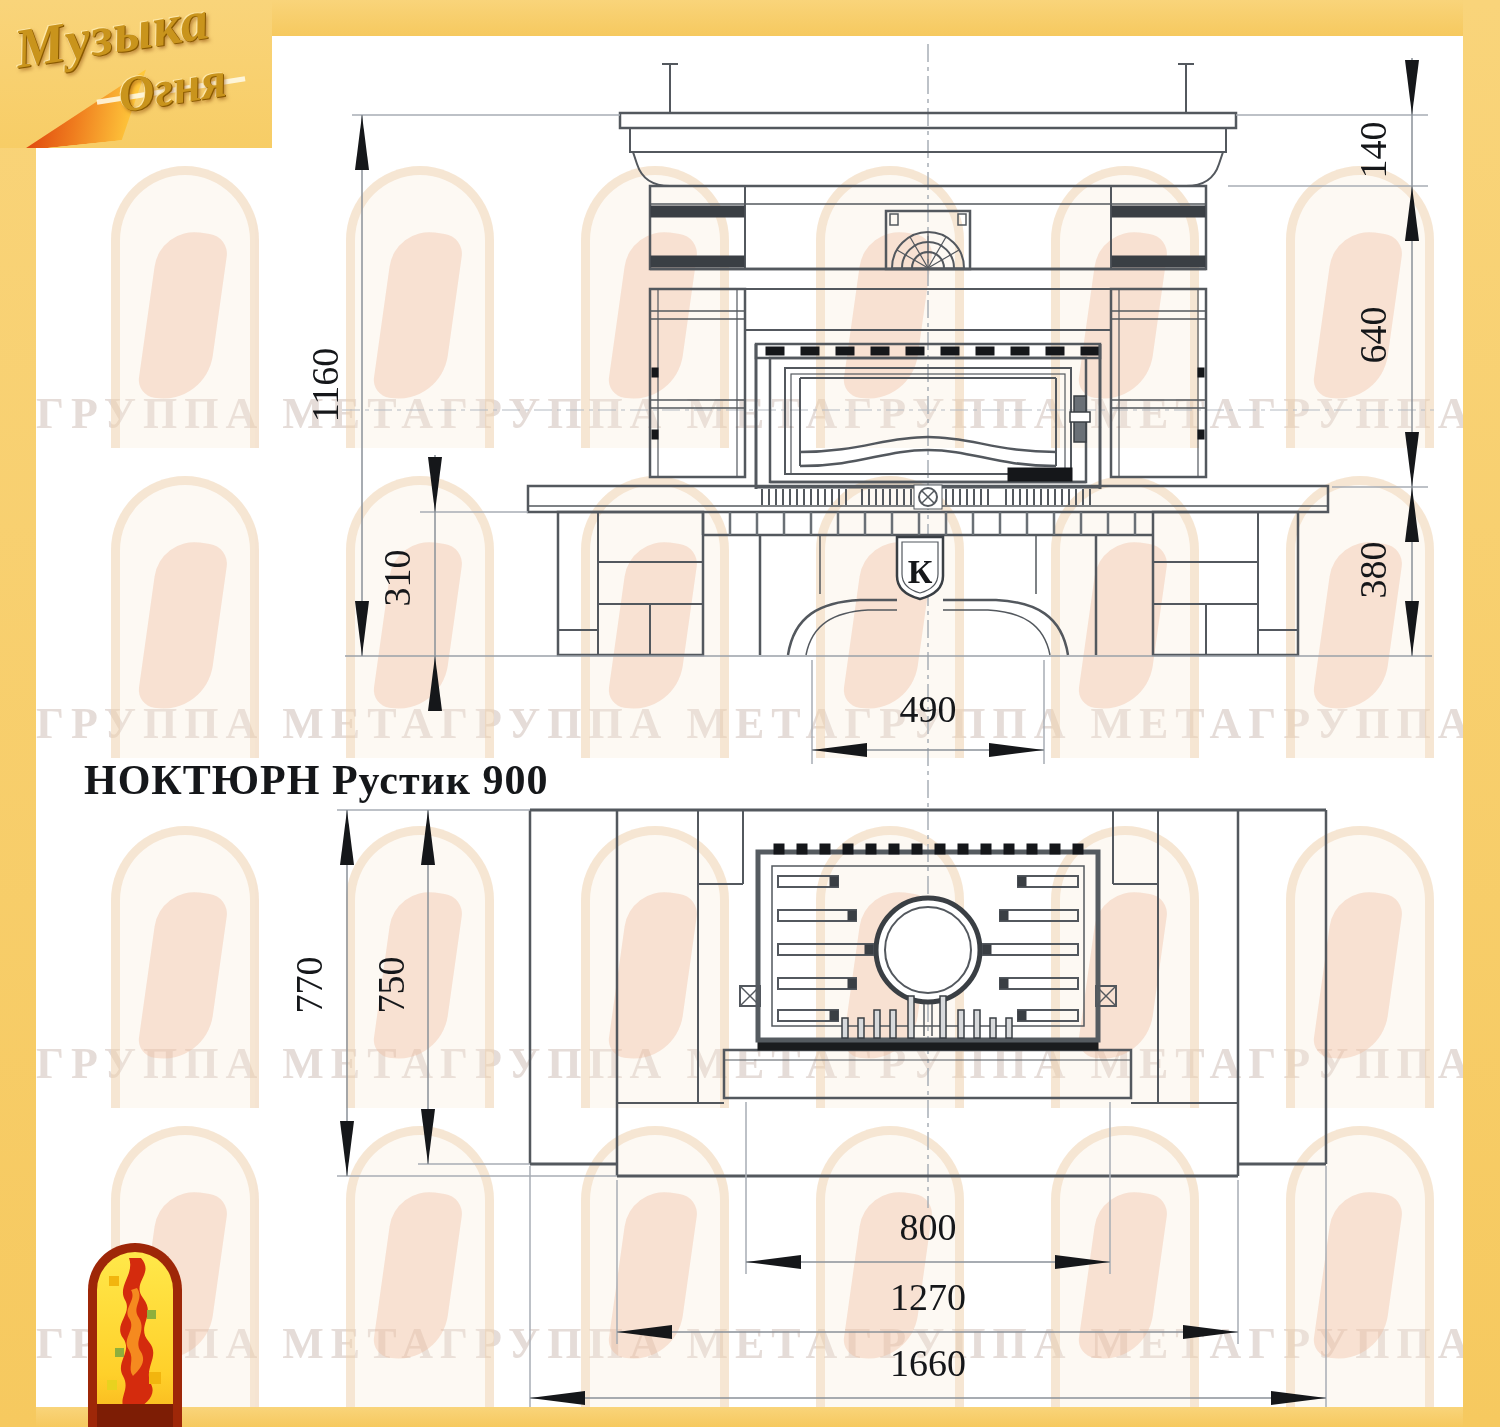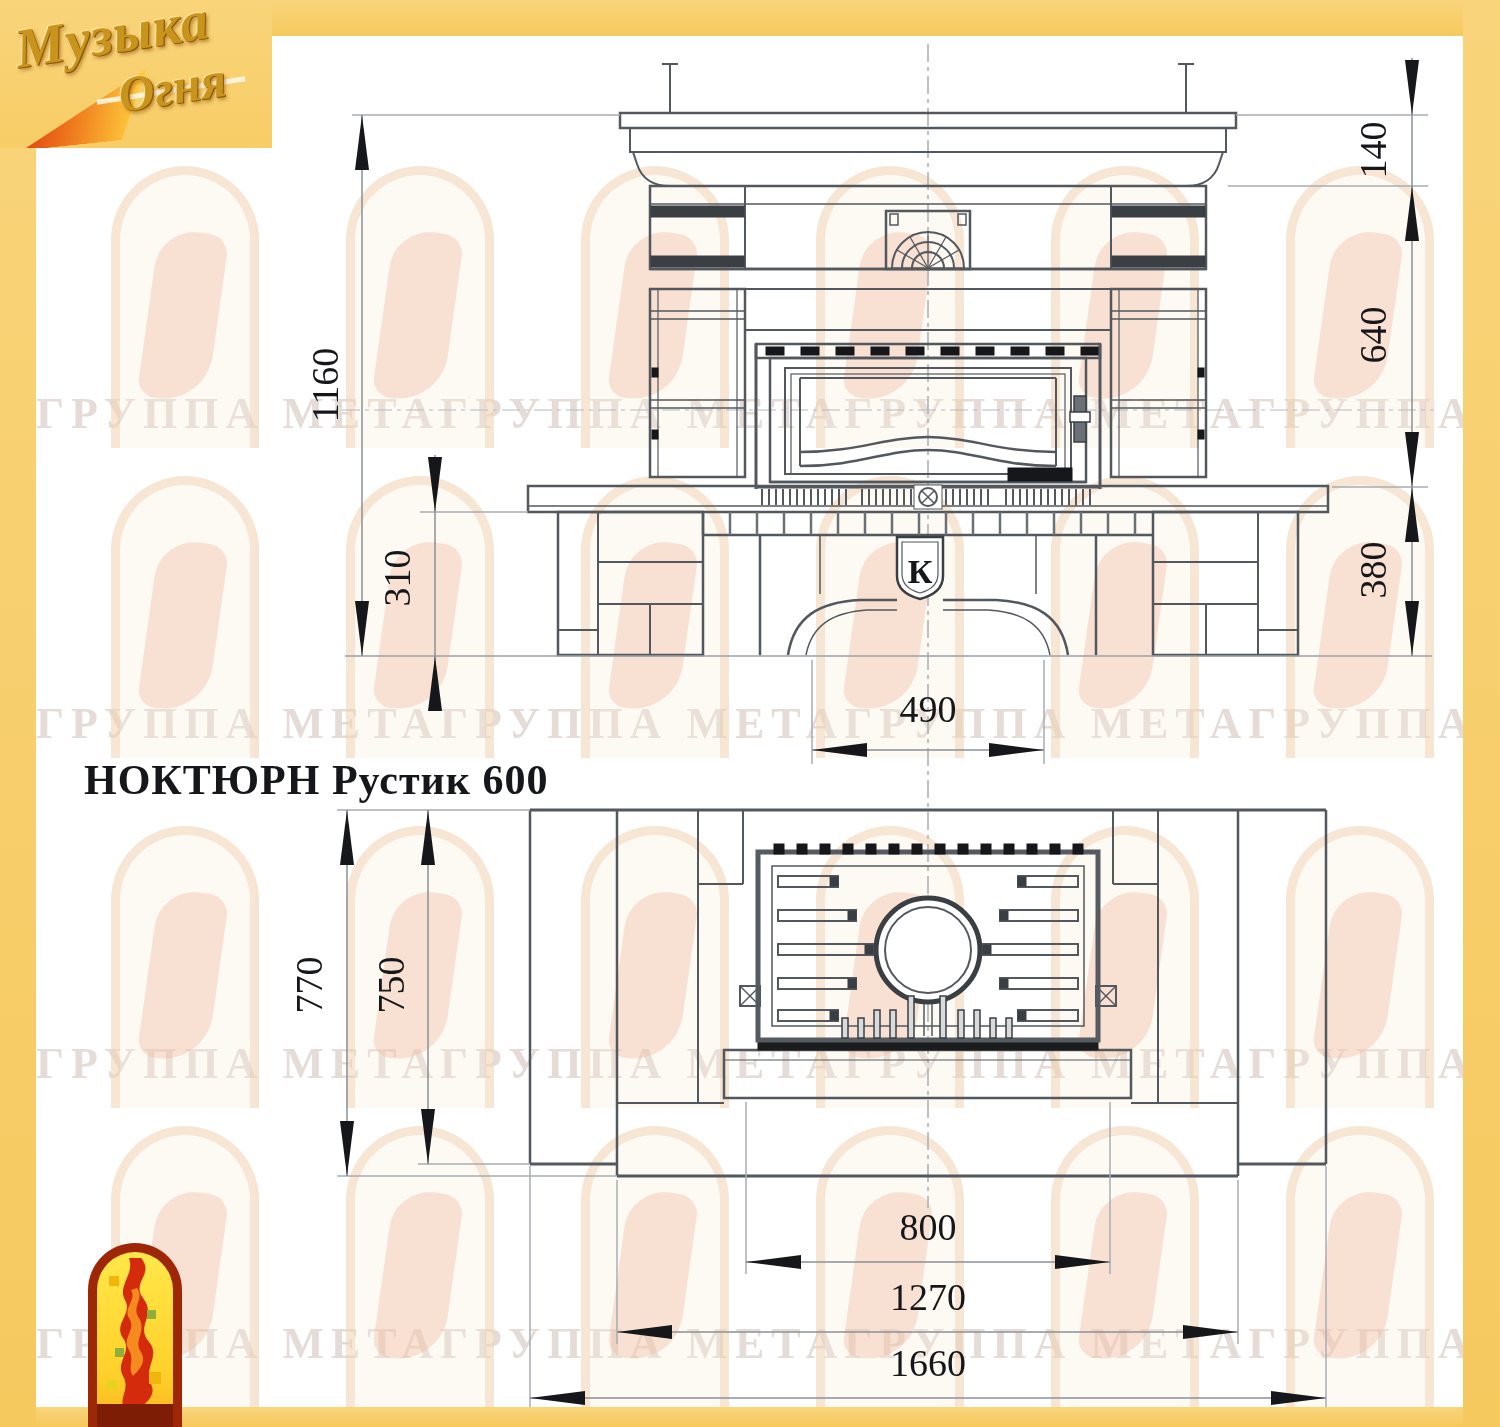--- a/index.html
+++ b/index.html
@@ -94,21 +94,21 @@
     <div class="arch" style="left: 1015px; top: 790px;"></div>
     <div class="arch" style="left: 1250px; top: 790px;"></div>
     <div class="arch" style="left: 75px; top: 1090px;"></div>
     <div class="arch" style="left: 310px; top: 1090px;"></div>
     <div class="arch" style="left: 545px; top: 1090px;"></div>
     <div class="arch" style="left: 780px; top: 1090px;"></div>
     <div class="arch" style="left: 1015px; top: 1090px;"></div>
     <div class="arch" style="left: 1250px; top: 1090px;"></div>
   </div>
 
-<div id="drawing-title">НОКТЮРН Рустик 600</div>
+<div id="drawing-title">НОКТЮРН Рустик 900</div>
 
 <svg id="dwg" width="1500" height="1427" viewBox="0 0 1500 1427">
     <g>
       <line x1="928" y1="44" x2="928" y2="1208" stroke="#a8aeb6" stroke-width="1.5" stroke-dasharray="18 5 4 5"></line>
       <line x1="342" y1="410" x2="1434" y2="410" stroke="#b4bac2" stroke-width="1.2" stroke-dasharray="18 5 4 5"></line>
     </g>
     <g>
       <line x1="670" y1="64" x2="670" y2="113" stroke="#53585e" stroke-width="2"></line>
       <line x1="1186" y1="64" x2="1186" y2="113" stroke="#53585e" stroke-width="2"></line>
       <line x1="662" y1="64" x2="678" y2="64" stroke="#53585e" stroke-width="2"></line>

